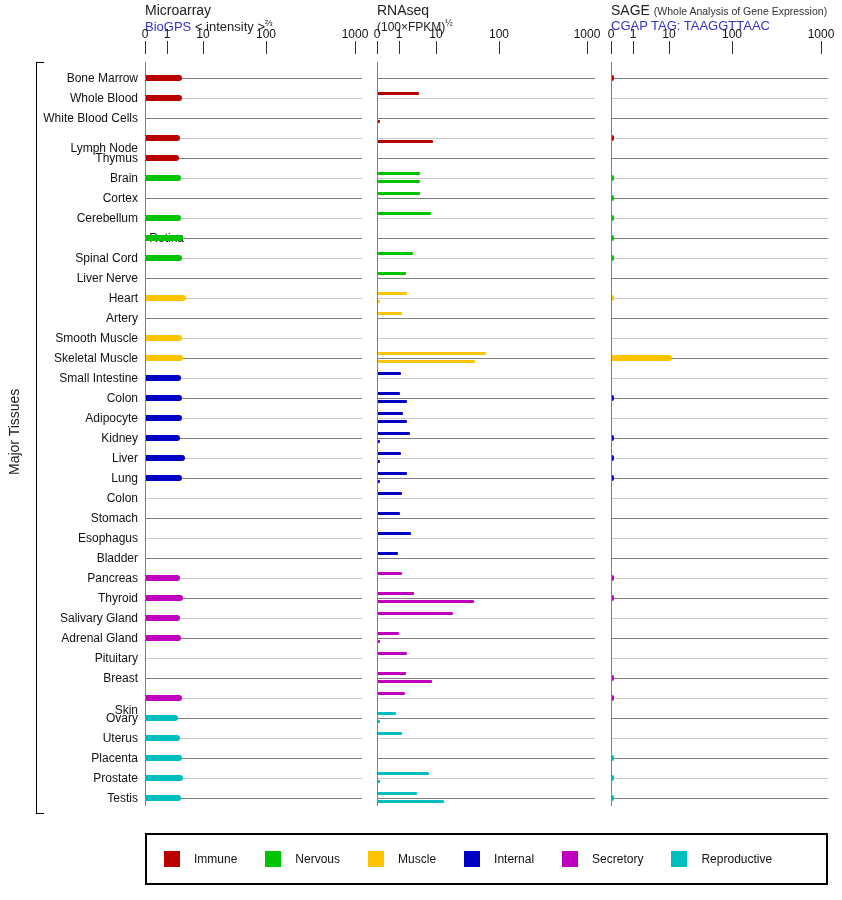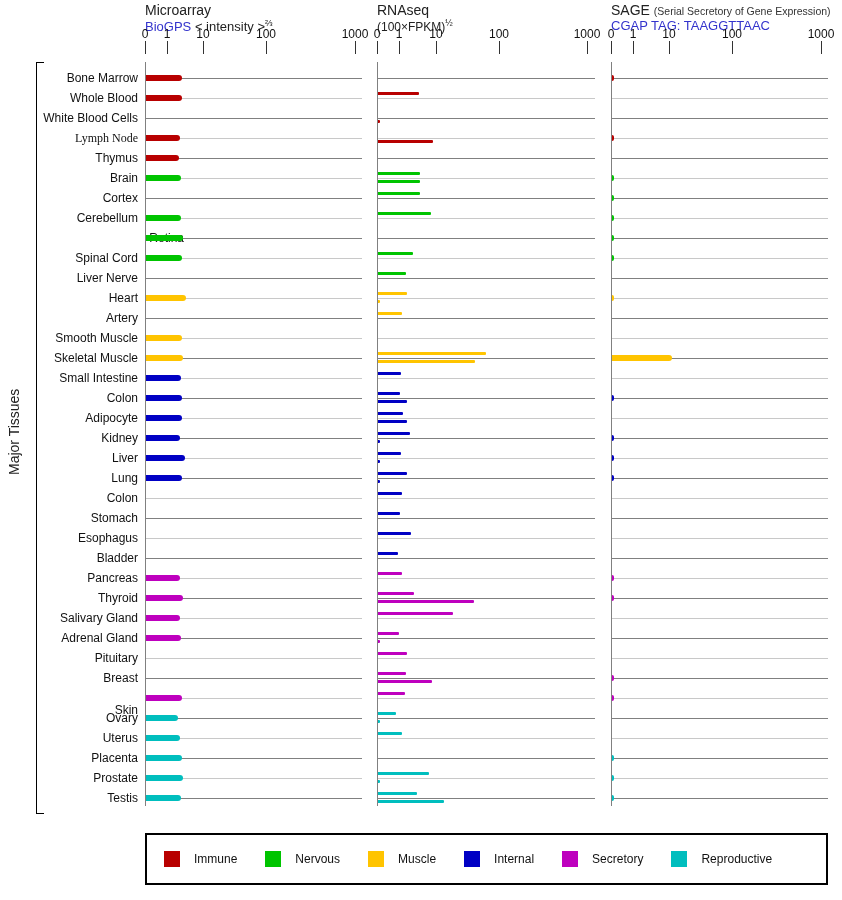--- a/index.html
+++ b/index.html
@@ -39,21 +39,21 @@
 
 <div id="canvas">
 
   <div class="vlabel">Major Tissues</div>
   <div class="bracket"></div>
 
   <div id="tissue-labels">
       <div class="tlabel" style="top: 70px;">Bone Marrow</div>
       <div class="tlabel" style="top: 90px;">Whole Blood</div>
       <div class="tlabel" style="top: 110px;">White Blood Cells</div>
-      <div class="tlabel" style="top: 130px; font-family: Liberation Serif, serif;">Lymph Node</div>
+      <div class="tlabel" style="top: 140px;">Lymph Node</div>
       <div class="tlabel" style="top: 150px;">Thymus</div>
       <div class="tlabel" style="top: 170px;">Brain</div>
       <div class="tlabel" style="top: 190px;">Cortex</div>
       <div class="tlabel" style="top: 210px;">Cerebellum</div>
       <div class="tlabel" style="top: 230px; padding-left: 46px;">Retina</div>
       <div class="tlabel" style="top: 250px;">Spinal Cord</div>
       <div class="tlabel" style="top: 270px;">Liver Nerve</div>
       <div class="tlabel" style="top: 290px;">Heart</div>
       <div class="tlabel" style="top: 310px;">Artery</div>
       <div class="tlabel" style="top: 330px;">Smooth Muscle</div>
@@ -268,21 +268,21 @@
         <div class="bar thin" style="top: 718px; width: 2px; background: rgb(0, 190, 190);"></div>
         <div class="rowline" style="top: 736px; width: 217px; background: rgb(128, 128, 128);"></div>
         <div class="bar thin" style="top: 730px; width: 39px; background: rgb(0, 190, 190);"></div>
         <div class="bar thin" style="top: 738px; width: 66px; background: rgb(0, 190, 190);"></div>
       </div>
   </div>
 
   <div class="panel" style="left:611px;width:217px;">
     <div class="p-title">
       <span>SAGE</span>
-      <span class="p-note">(Serial Secretory of Gene Expression)</span>
+      <span class="p-note">(Whole Analysis of Gene Expression)</span>
     </div>
     <div class="p-sub">
       <span class="link">CGAP</span>
       <span class="bluetxt">TAG: TAAGGTTAAC</span>
     </div>
     <div class="axis">
         <div class="ticklabel" style="left: 0px;">0</div>
         <div class="tickmark" style="left: 0px;"></div>
         <div class="ticklabel" style="left: 22px;">1</div>
         <div class="tickmark" style="left: 22px;"></div>

